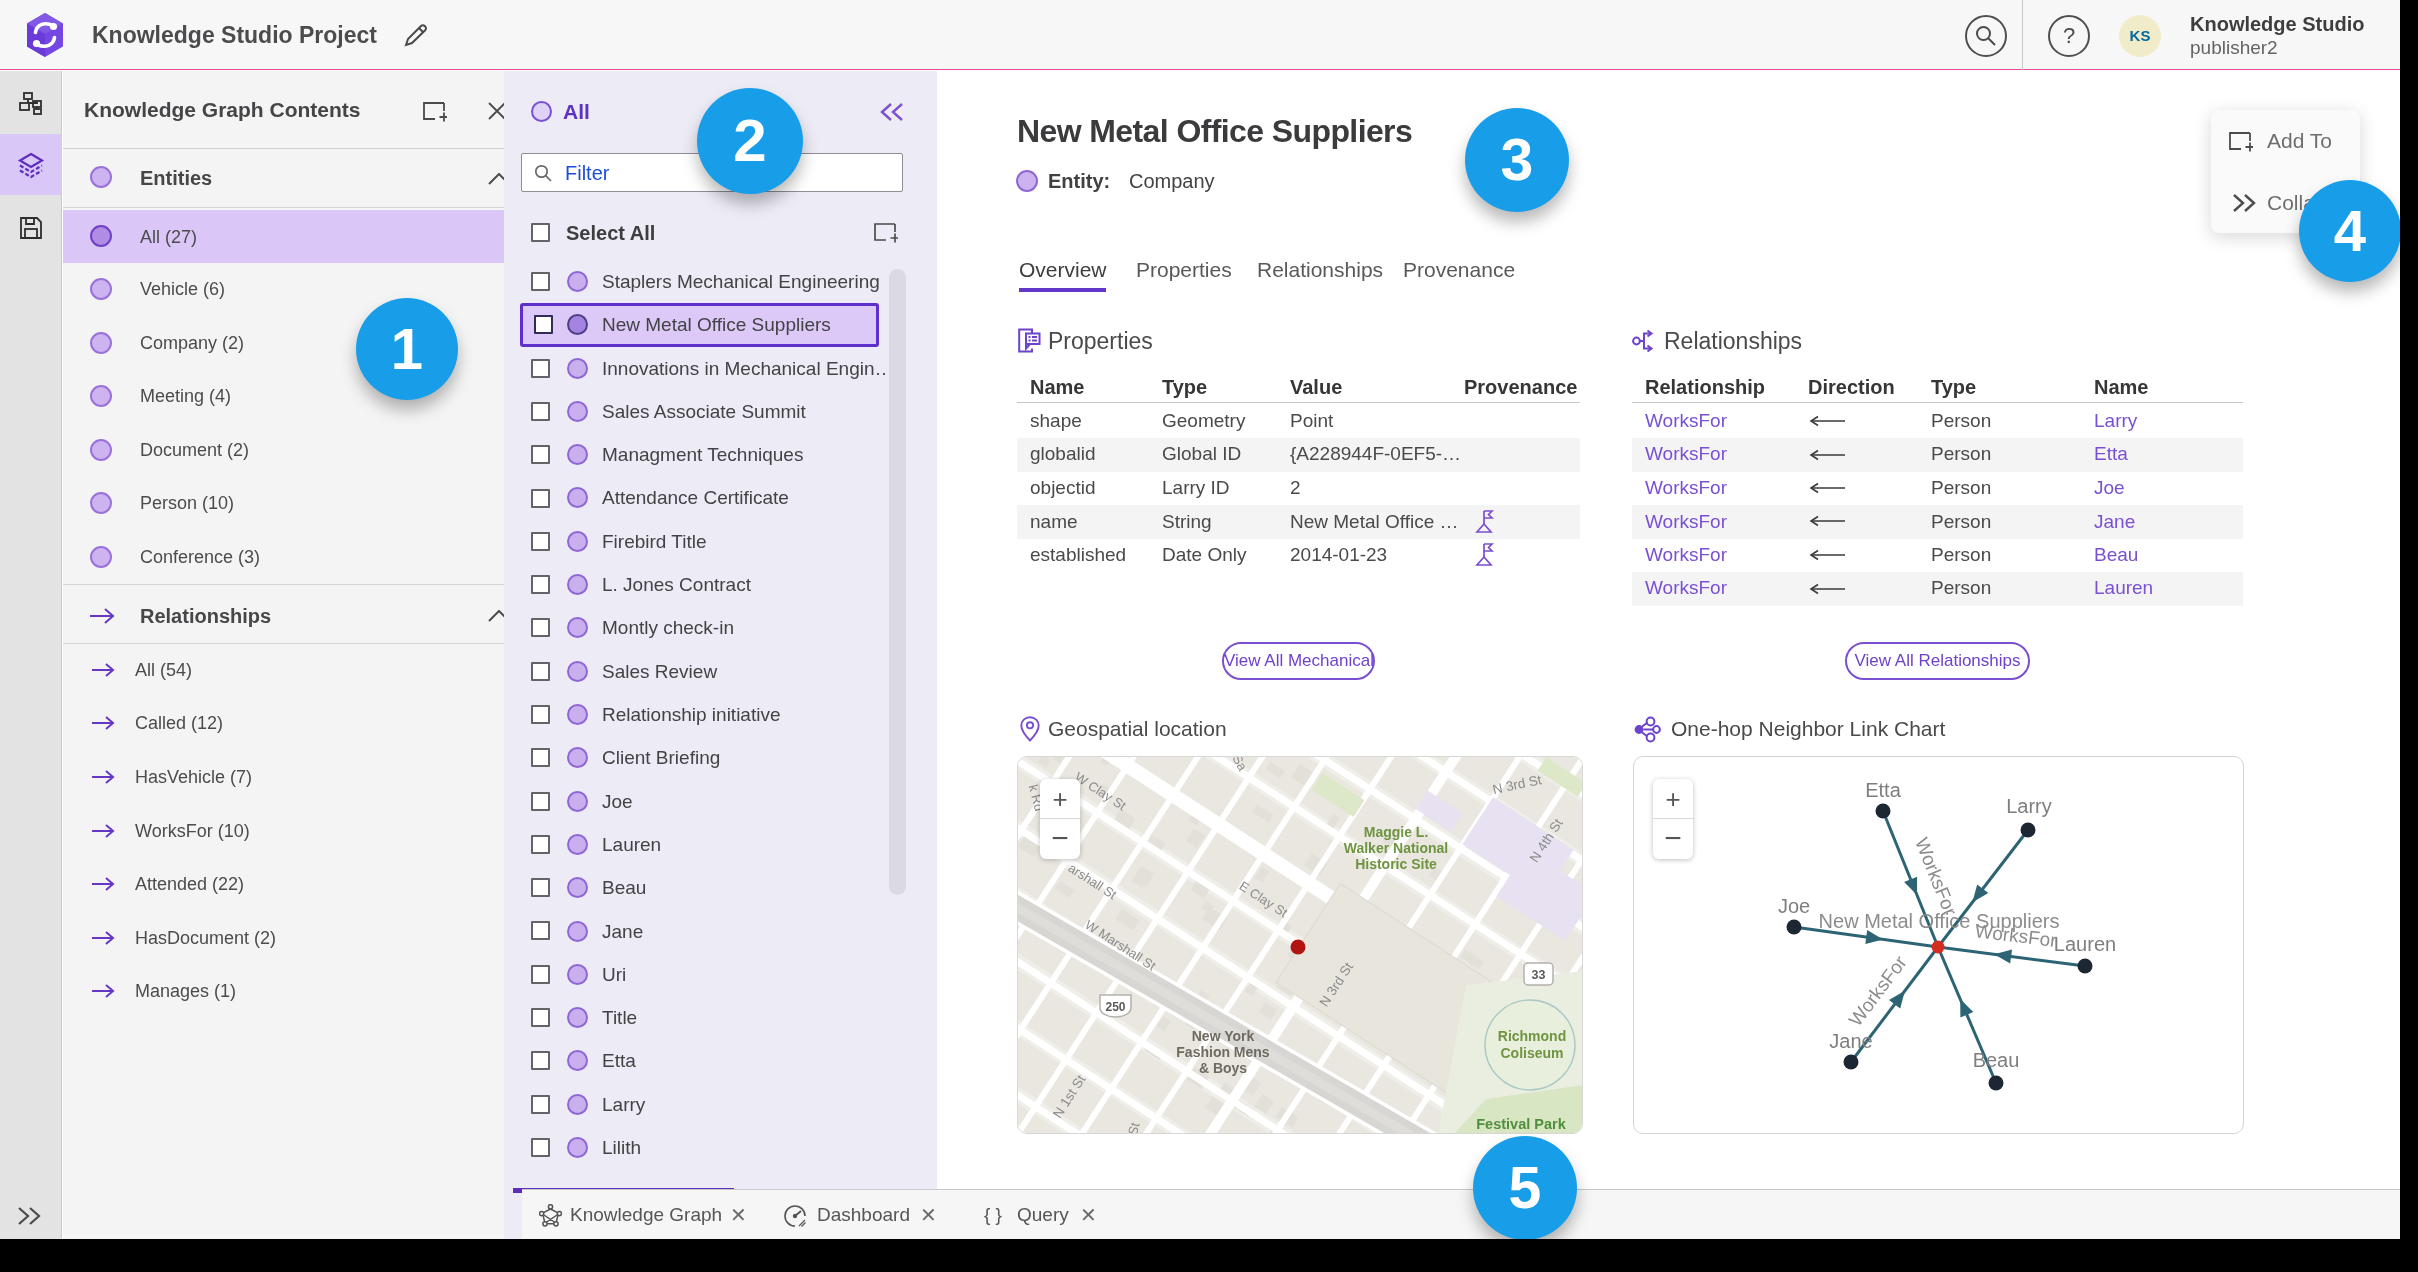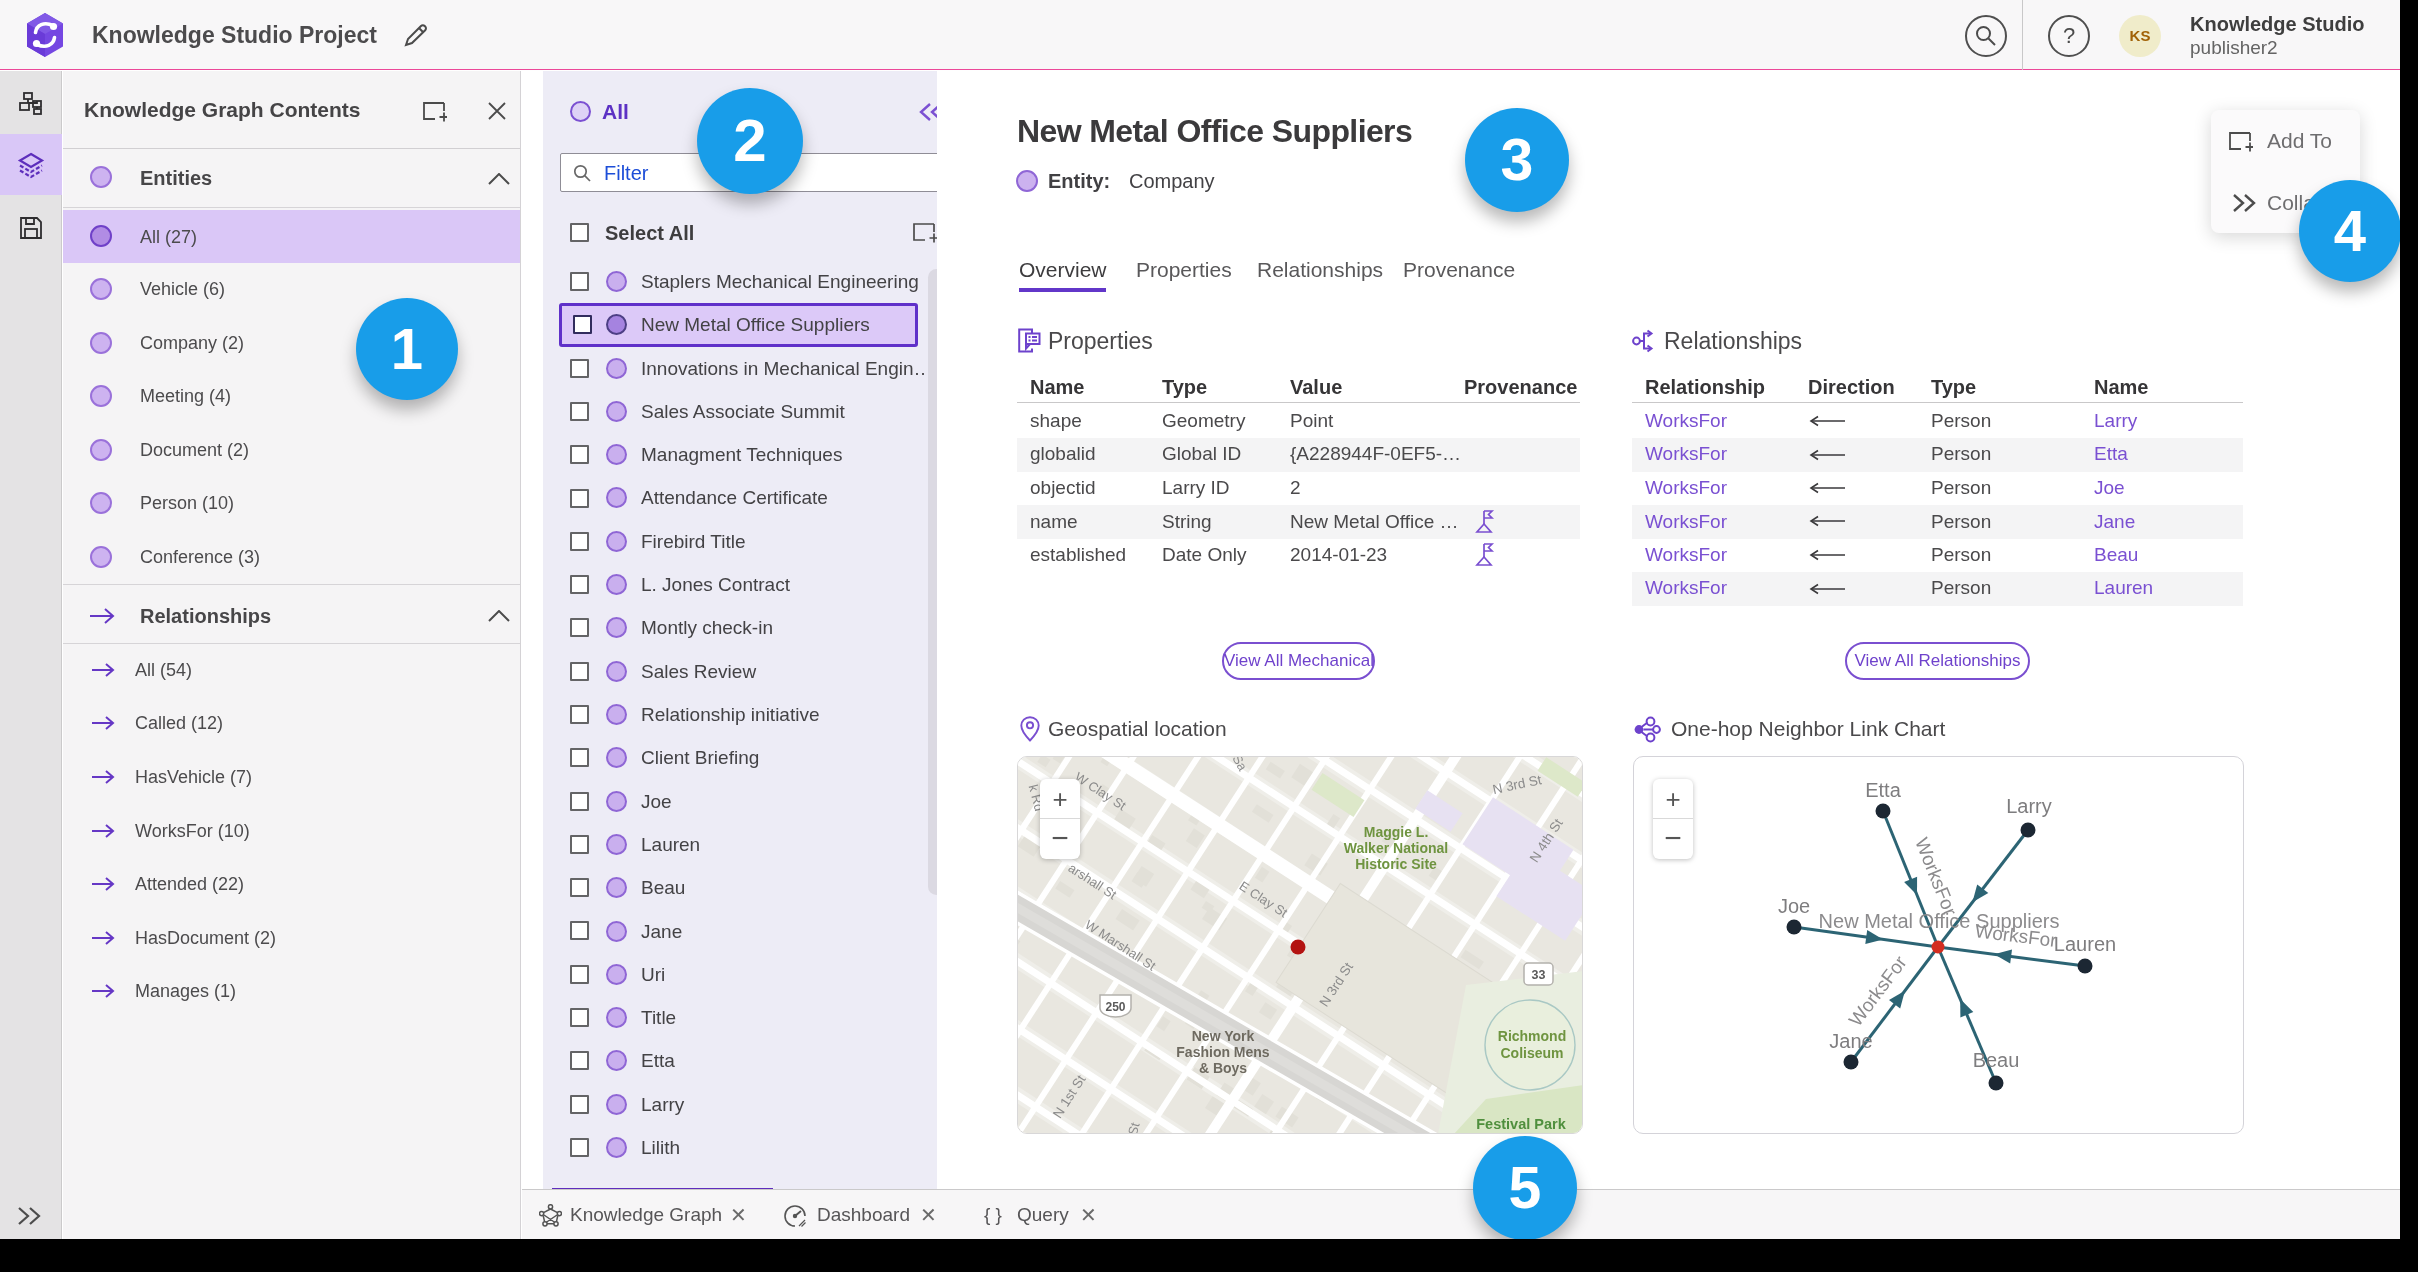--- a/index.html
+++ b/index.html
@@ -4,36 +4,36 @@
 <style>
 * { margin:0; padding:0; box-sizing:border-box; }
 html,body { width:2418px; height:1272px; background:#000; overflow:hidden; }
 body { font-family:"Liberation Sans", sans-serif; }
 #app { position:absolute; left:0; top:0; width:2400px; height:1239px; background:#fff; overflow:hidden; }
 .abs { position:absolute; }
 
 #hdr { position:absolute; left:0; top:0; width:2400px; height:70px; background:#f8f7f8; border-bottom:1px solid #ec4899; }
 #hdr-title { position:absolute; left:92px; top:0; height:70px; line-height:70px; font-size:23px; font-weight:600; color:#4c4b4d; }
 .hcirc { position:absolute; top:15px; width:42px; height:42px; border:2px solid #4f4f4f; border-radius:50%; }
-#ks-av { position:absolute; left:2119px; top:15px; width:42px; height:42px; border-radius:50%; background:#f0ecca; text-align:center; line-height:42px; font-size:15px; font-weight:700; color:#a16207; }
+#ks-av { position:absolute; left:2119px; top:15px; width:42px; height:42px; border-radius:50%; background:#f0ecca; text-align:center; line-height:42px; font-size:15px; font-weight:700; color:#0369a1; }
 #acct-1 { position:absolute; left:2190px; top:13px; font-size:20px; font-weight:700; color:#3e3e3e; }
 #acct-2 { position:absolute; left:2190px; top:37px; font-size:19px; color:#646464; }
 #hdr-div { position:absolute; left:2022px; top:0; width:1px; height:70px; background:#c9c8c9; }
 
 #rail { position:absolute; left:0; top:71px; width:62px; height:1169px; background:#e4e3e4; border-right:1px solid #cbcacb; }
 #rail-hl { position:absolute; left:0; top:63px; width:62px; height:61px; background:#d9c7f7; }
 
 #p1 { position:absolute; left:63px; top:71px; width:458px; height:1169px; background:#f5f4f5; border-right:1px solid #d4d2d5; }
 #p1-hdr { position:absolute; left:0; top:0; width:100%; height:78px; border-bottom:1px solid #d1cfd2; }
 #p1-title { position:absolute; left:21px; top:0; height:78px; line-height:78px; font-size:21px; font-weight:600; color:#454446; }
 .circ { position:absolute; width:22px; height:22px; border-radius:50%; background:#cdb3f0; border:2px solid #9a71da; }
 .p1txt { position:absolute; left:77px; font-size:18px; color:#4c4b4d; }
 .sep { position:absolute; left:0; width:457px; height:1px; background:#d6d4d7; }
 
-#p2 { position:absolute; left:543px; top:71px; width:486px; height:1169px; background:#edecf6; border-right:1px solid #dddce2; }
+#p2 { position:absolute; left:504px; top:71px; width:486px; height:1169px; background:#edecf6; border-right:1px solid #dddce2; }
 .cb { position:absolute; width:19px; height:19px; border:2px solid #646466; border-radius:1px; background:#fff; }
 .p2circ { position:absolute; width:21px; height:21px; border-radius:50%; background:#c9afee; border:2px solid #8f66d5; }
 .p2txt { position:absolute; left:98px; font-size:19px; color:#434245; white-space:nowrap; }
 #p2sel { position:absolute; left:16px; top:232px; width:359px; height:44px; background:#dcc9f8; border:3px solid #5f30c9; border-radius:3px; }
 #p2scroll { position:absolute; left:385px; top:198px; width:17px; height:626px; background:#dbd9e2; border-radius:9px; }
 #p2-ind { position:absolute; left:9px; top:1117px; width:221px; height:5px; background:#5f2dbd; }
 
 #tabbar { position:absolute; left:522px; top:1189px; width:1878px; height:51px; background:#f7f6f7; border-top:1px solid #cac9ca; }
 .tabtxt { position:absolute; top:0; height:50px; line-height:50px; font-size:19px; color:#565557; }
 .tabx { position:absolute; top:0; height:50px; line-height:50px; font-size:20px; color:#6a6a6a; }

